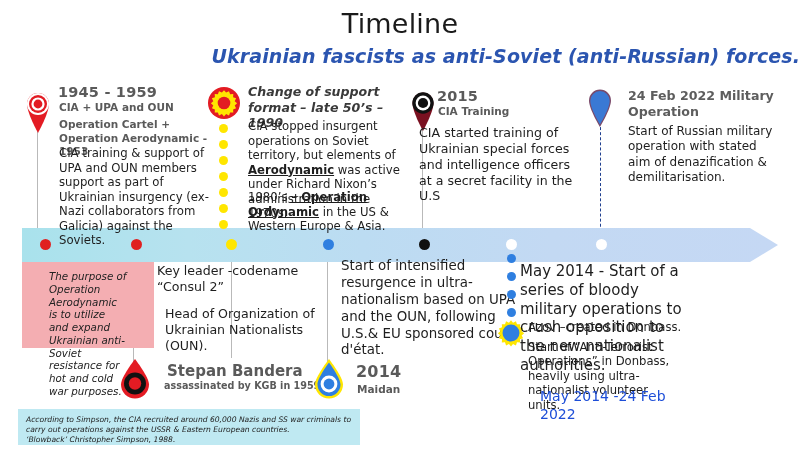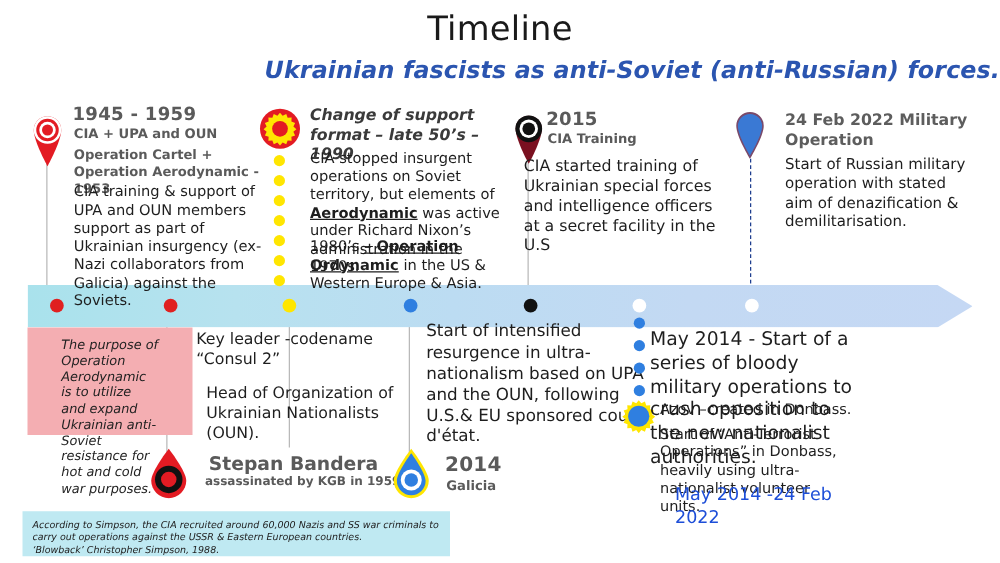--- a/index.html
+++ b/index.html
@@ -169,21 +169,21 @@
 
   <div class="abs pin" style="left:311px;top:357px;">
     <svg width="36" height="42" viewBox="0 0 36 42">
       <path d="M18 2 C18 2 4 20 4 27.5 A14 14 0 1 0 32 27.5 C32 20 18 2 18 2 Z" fill="#ffe600"></path>
       <path d="M18 5.5 C18 5.5 6.5 21 6.5 27.6 A11.5 11.5 0 1 0 29.5 27.6 C29.5 21 18 5.5 18 5.5 Z" fill="#2f7fe0"></path>
       <circle cx="18" cy="27" r="8.4" fill="#ffffff"></circle>
       <circle cx="18" cy="27" r="5.4" fill="#2f7fe0"></circle>
     </svg>
   </div>
   <div class="abs yr" style="left:356px;top:349px;font-size:16px;margin-top:13px;">2014</div>
-  <div class="abs sub" style="left:357px;top:383px;">Galicia</div>
+  <div class="abs sub" style="left:357px;top:383px;">Maidan</div>
 
   <div class="abs trail b" style="left:507px;top:254px;"></div>
   <div class="abs trail b" style="left:507px;top:272px;"></div>
   <div class="abs trail b" style="left:507px;top:290px;"></div>
   <div class="abs trail b" style="left:507px;top:308px;"></div>
 
   <div class="abs pin" style="left:496px;top:318px;">
     <svg width="30" height="30" viewBox="0 0 34 34">
       <path fill="#ffe600" d="M17 2.5 l2.3 2.8 3.3-1.6 1.2 3.5 3.6-.2 -.2 3.6 3.5 1.2 -1.6 3.3 2.8 2.3 -2.8 2.3 1.6 3.3 -3.5 1.2 .2 3.6 -3.6-.2 -1.2 3.5 -3.3-1.6 -2.3 2.8 -2.3-2.8 -3.3 1.6 -1.2-3.5 -3.6 .2 .2-3.6 -3.5-1.2 1.6-3.3 -2.8-2.3 2.8-2.3 -1.6-3.3 3.5-1.2 -.2-3.6 3.6 .2 1.2-3.5 3.3 1.6 Z"></path>
       <circle cx="17" cy="17" r="9.6" fill="#2f7fe0"></circle>

